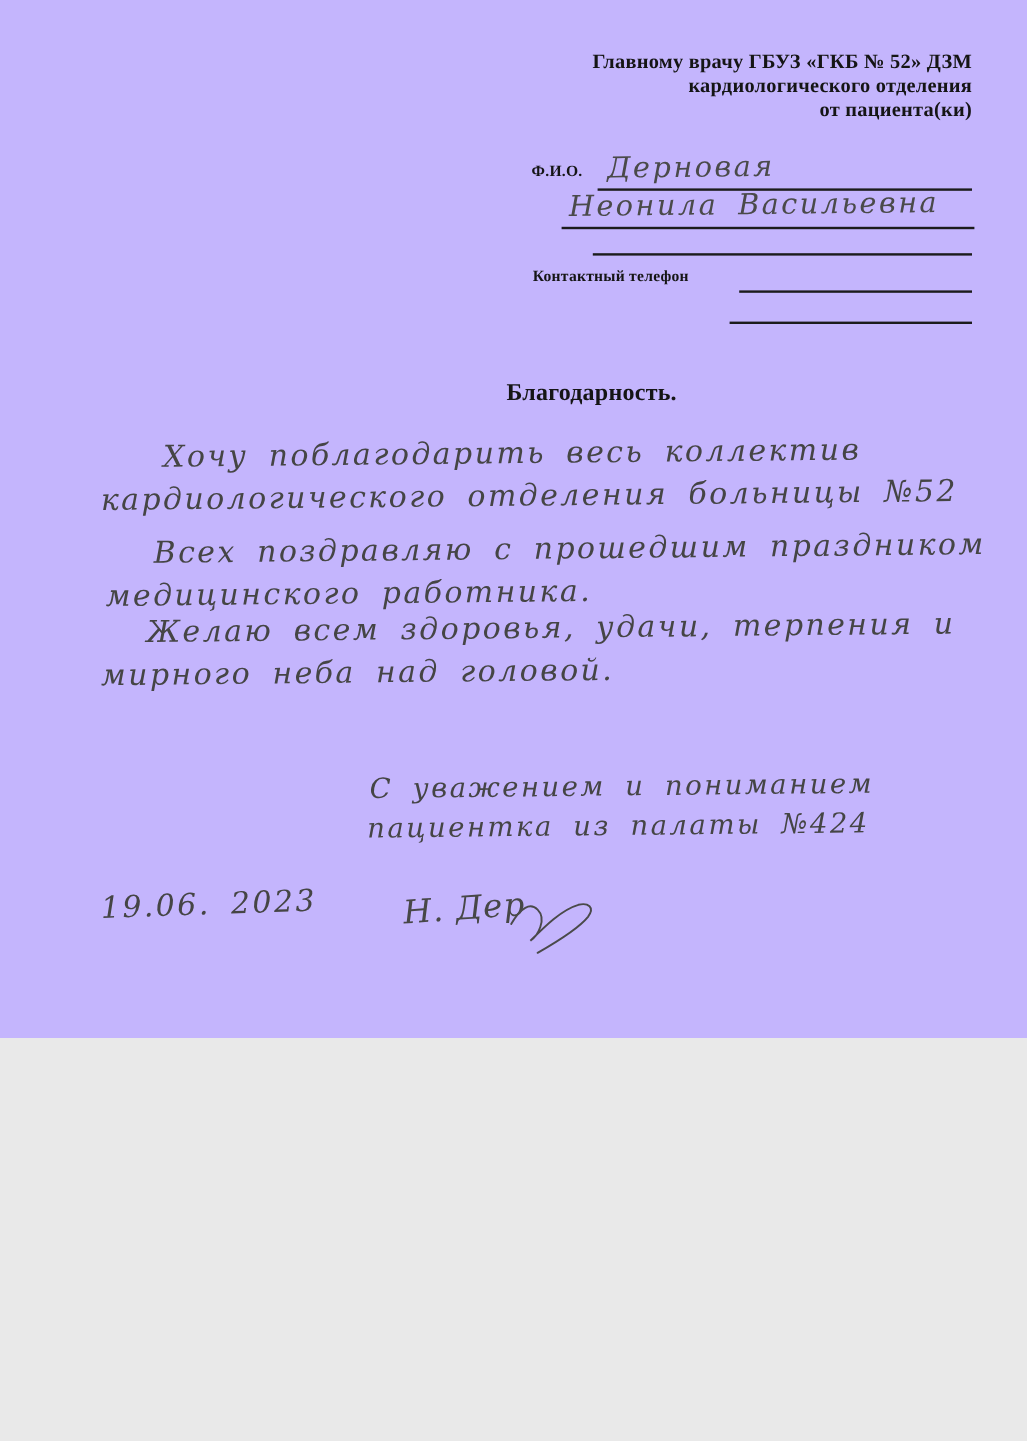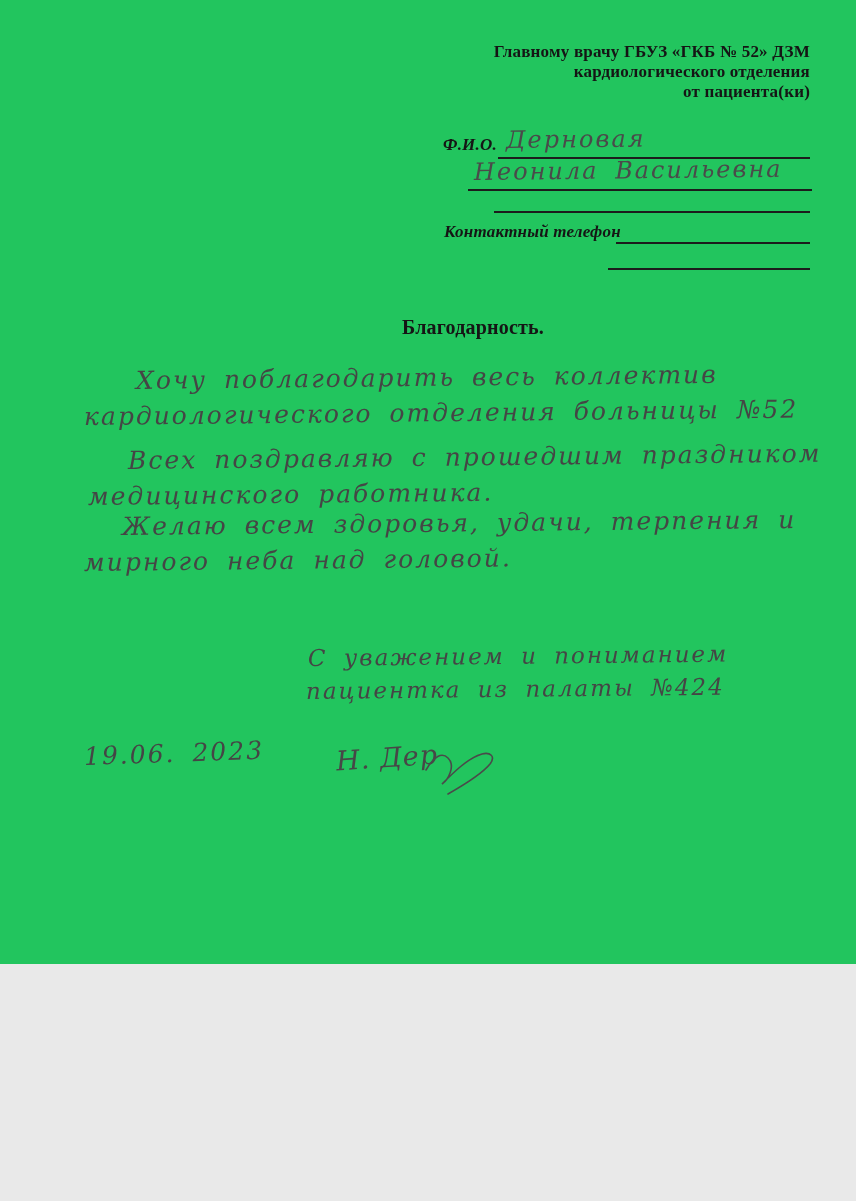--- a/index.html
+++ b/index.html
@@ -1,39 +1,39 @@
 <!DOCTYPE html>
 <html lang="ru"><head>
 <meta charset="utf-8">
 <style>
   html,body{margin:0;padding:0;background:#e9e9e9;}
   .page{
     position:relative;
-    width:856px;height:964px;
+    width:856px;height:865px;
     margin:0 auto;
-    background:#22c55e;
+    background:#c4b5fd;
     overflow:hidden;
     font-family:"Liberation Serif", serif;
     color:#141414;
   }
   
   .printed{
     font-family:"Liberation Serif", serif;
     font-weight:bold;
     color:#151515;
     letter-spacing:.2px;
   }
   .header{
     position:absolute; top:42px; right:46px;
     text-align:right;
     font-size:17px; line-height:20px;
   }
-  .label{position:absolute; font-size:17px;font-style:italic;}
+  .label{position:absolute; font-size:13px;}
   .title{
-    position:absolute; top:316px; left:402px;
+    position:absolute; top:316px; left:422px;
     font-size:20px;
   }
   
   .rule{
     position:absolute; height:0;
     border-bottom:2px solid #1c1c1c;
   }
   
   .hand{
     position:absolute;

